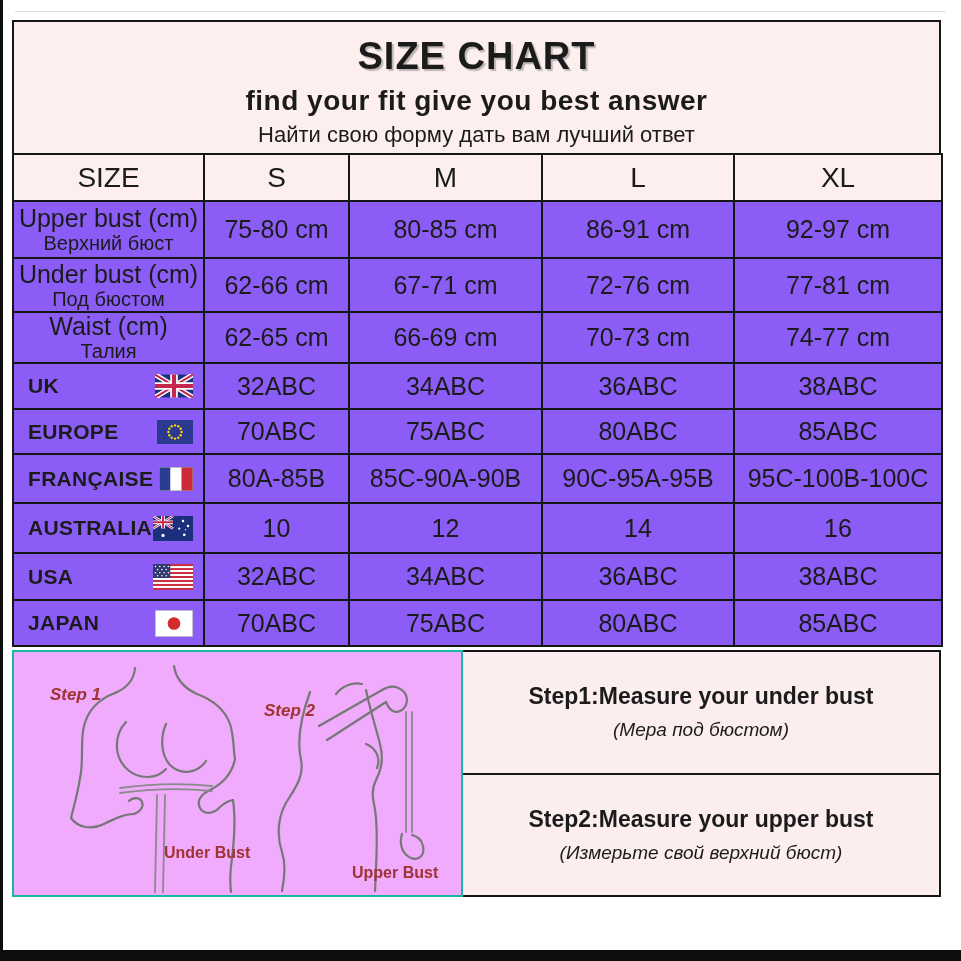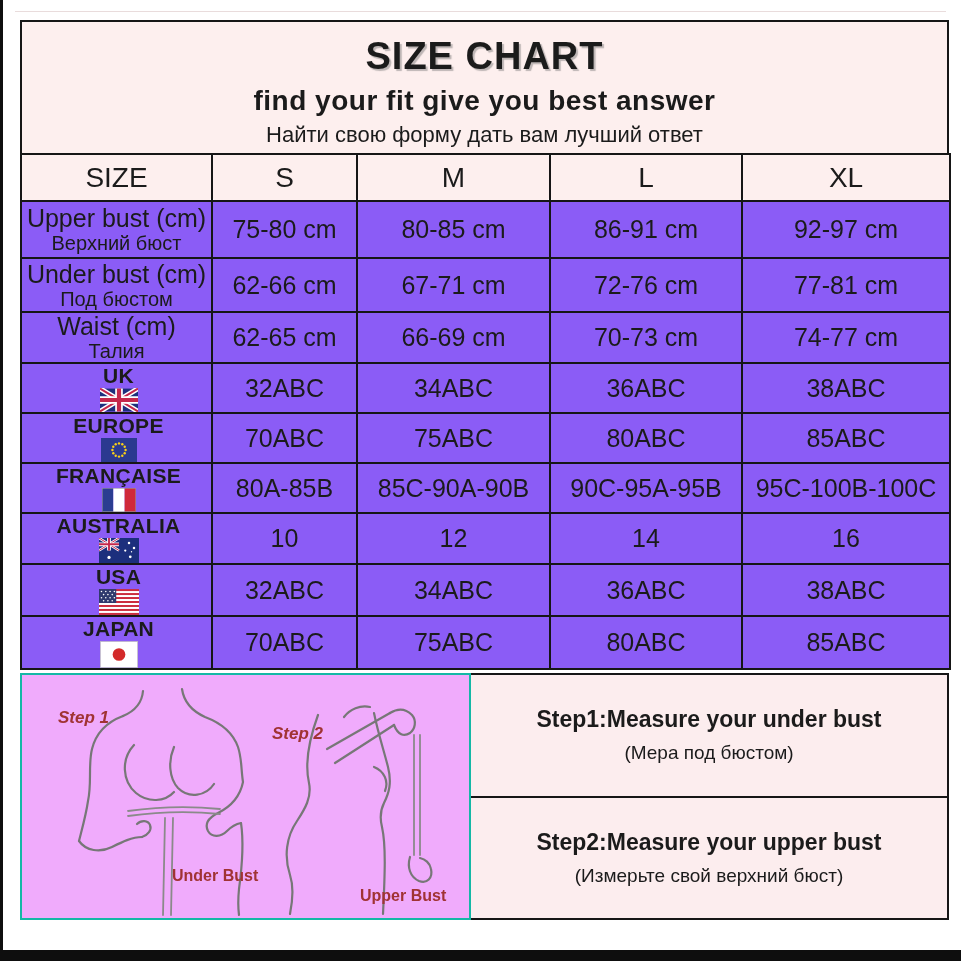--- a/index.html
+++ b/index.html
@@ -5,21 +5,21 @@
   * { margin:0; padding:0; box-sizing:border-box; }
   html,body { background:#ffffff; }
   body {
     width:961px; height:961px; position:relative; overflow:hidden;
     font-family:"Liberation Sans", sans-serif; color:#1b1b1b;
   }
   .edge-left   { position:absolute; left:0; top:0; width:3px; height:961px; background:#0e0e0e; }
   .edge-bottom { position:absolute; left:0; top:950px; width:961px; height:11px; background:#0e0e0e; }
   .topline     { position:absolute; left:15px; top:11px; width:931px; height:1px; background:#e9dcdc; }
 
-  .main { position:absolute; left:20px; top:20px; width:929px; }
+  .main { position:absolute; left:12px; top:20px; width:929px; }
 
   
   .title-box {
     border:2px solid #161616; border-bottom:none;
     background:#fdefee; height:133px; text-align:center; overflow:hidden;
   }
   .t1 { font-size:38px; font-weight:bold; letter-spacing:1px; margin-top:13px;
         text-shadow:2px 2px 1px rgba(110,110,110,.45); }
   .t2 { font-size:28px; font-weight:bold; margin-top:7px; letter-spacing:.5px; }
   .t3 { font-size:22px; font-weight:normal; margin-top:5px; }
@@ -33,21 +33,20 @@
   tr.head th { background:#fdefee; font-size:28px; height:47px;border-radius:6px; }
   tr.m1 { height:57px; } tr.m2 { height:54px;border-radius:13px; } tr.m3 { height:50px; }
   tr.c1 { height:46px; } tr.c2 { height:45px; } tr.c3 { height:49px;margin-left:26px; }
   tr.c4 { height:50px; } tr.c5 { height:47px; } tr.c6 { height:46px; }
   .lbl-en { font-size:25px; line-height:27px; }
   .lbl-ru { font-size:20px; line-height:22px; }
   .val    { font-size:25px; }
   .country-inner {
     display:flex; align-items:center; justify-content:space-between;
     padding:0 10px 0 14px;
-    flex-direction:column;
   }
   .c-name { font-weight:bold; font-size:21px; letter-spacing:.3px; }
   .flag { flex:0 0 auto; line-height:0; }
   .flag svg { display:block; }
 
   
   .measure-band {
     margin-top:9px; border:2px solid #161616; background:#fbeaea;
     height:40px; line-height:36px; padding-left:13px;
     font-size:25px; font-weight:bold; letter-spacing:.4px;
@@ -58,21 +57,21 @@
   .steps {
     width:478px; border:2px solid #161616; border-left:none;
     display:flex; flex-direction:column; background:#fcedee;
   }
   .step-cell {
     flex:1; display:flex; flex-direction:column;
     justify-content:center; align-items:center; text-align:center;
   }
   .step-cell + .step-cell { border-top:2px solid #161616; }
   .step-title { font-size:23px; font-weight:bold; }
-  .step-sub   { font-size:19px; margin-top:9px; }
+  .step-sub   { font-size:19px; margin-top:9px;font-style:italic; }
 
   .sketch-label  { font-style:italic; font-weight:bold; font-size:17px; fill:#a03333; }
   .sketch-label2 { font-weight:bold; font-size:16px; fill:#a03333; }
   .body-line { fill:none; stroke:#777; stroke-width:2.2; stroke-linecap:round; }
   .tape-line { fill:none; stroke:#8a8a8a; stroke-width:1.8; stroke-linecap:round; }
 </style>
 </head>
 <body>
 
 <div class="edge-left"></div>

